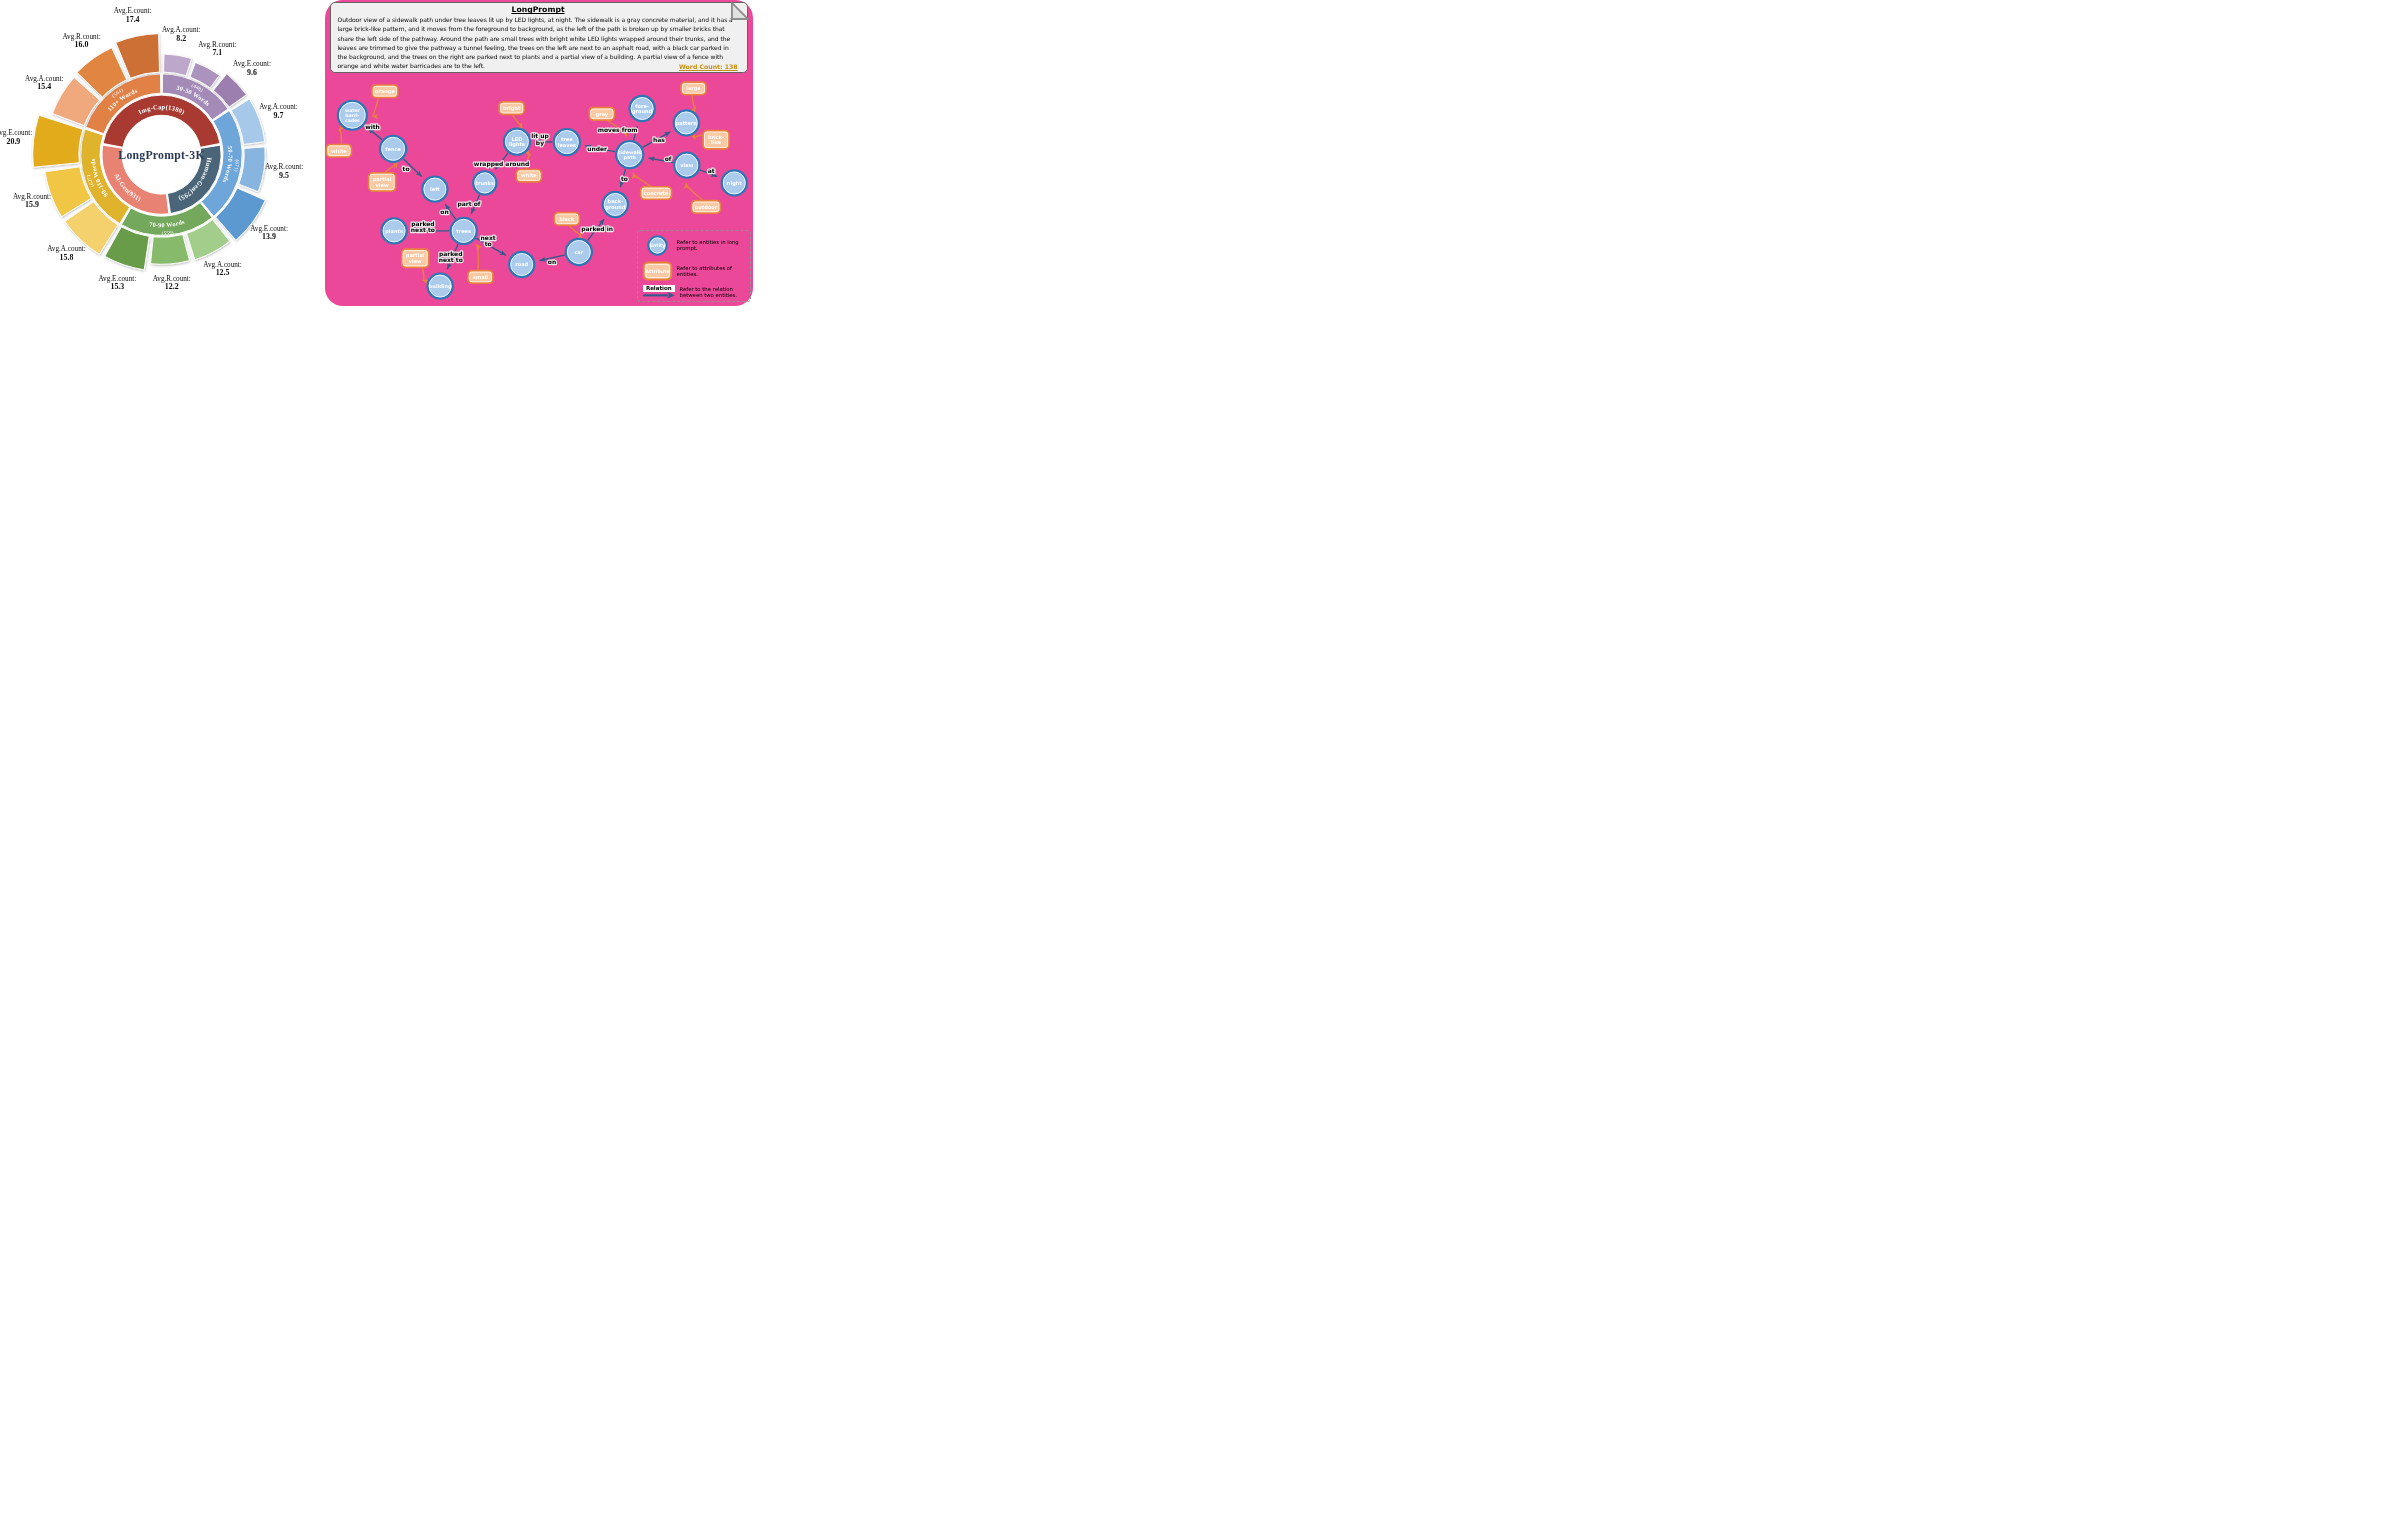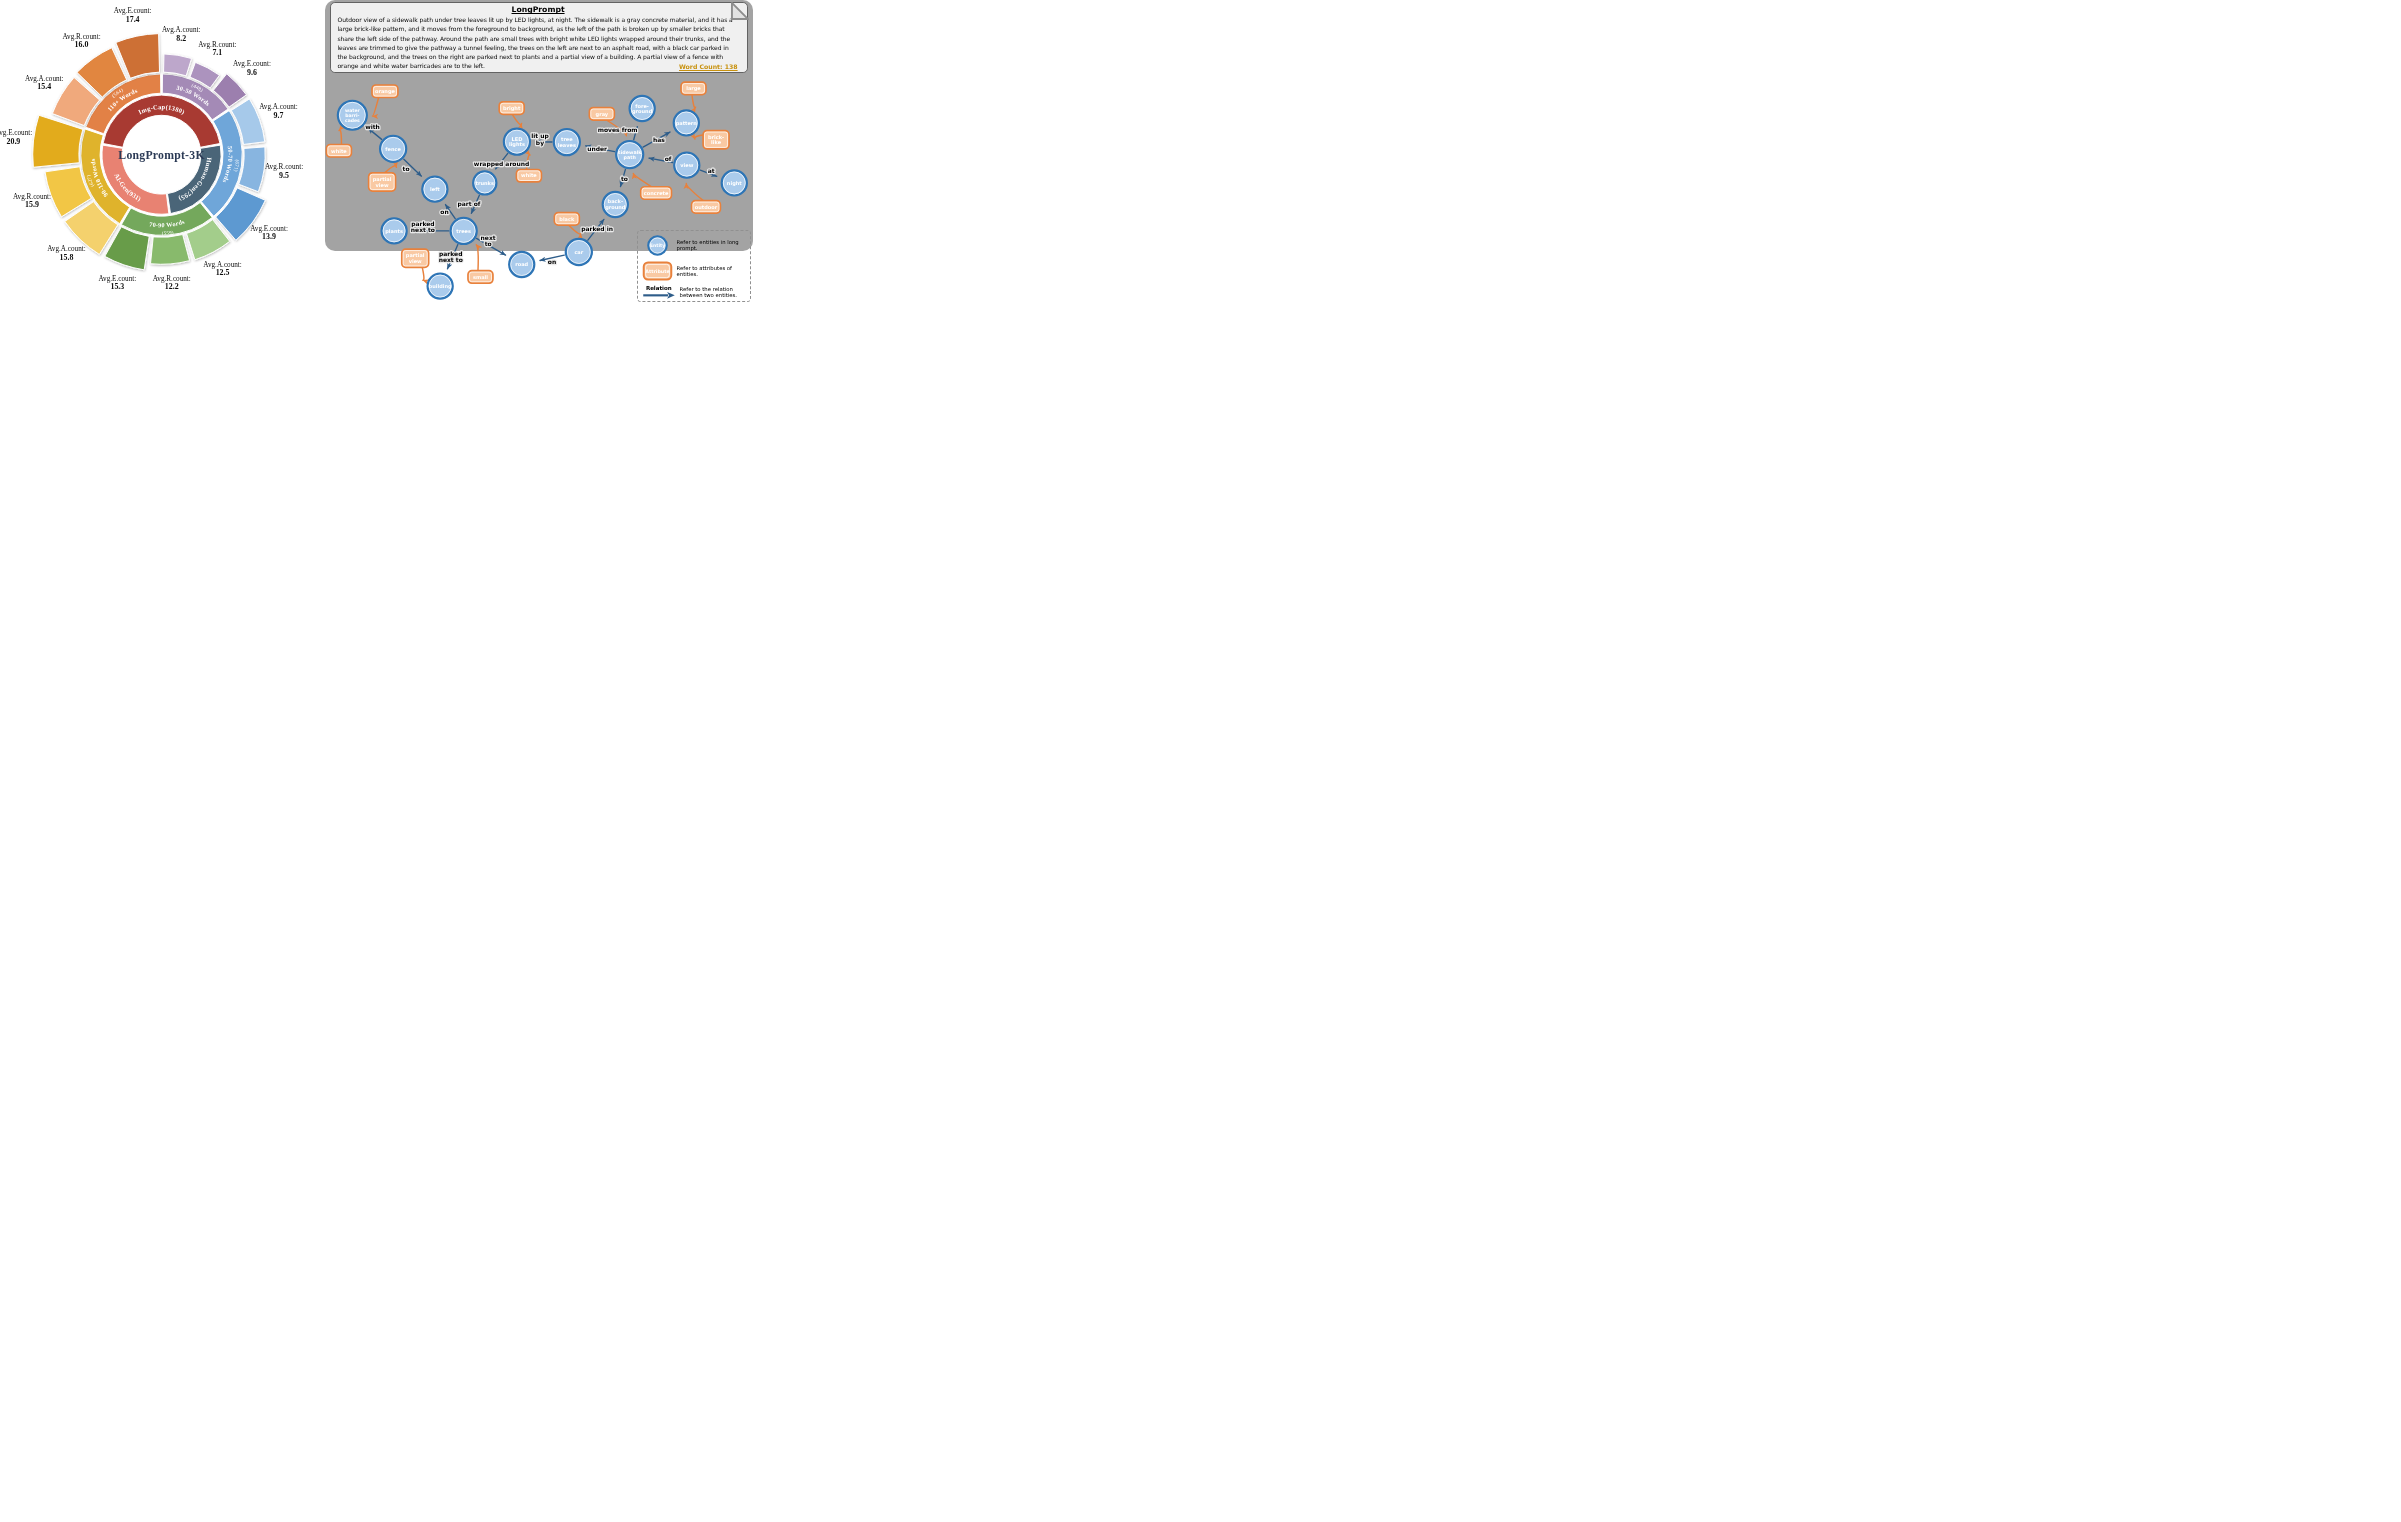--- a/index.html
+++ b/index.html
@@ -1,20 +1,20 @@
 <!DOCTYPE html>
 <html style="font-size:7.7px"><head>
 <meta charset="utf-8">
 <style>
   html,body{margin:0;padding:0;background:#fff;}
   #stage{position:relative;width:753px;height:306px;background:#fff;overflow:hidden;
          font-family:"DejaVu Sans",sans-serif;}
   #sunburst{position:absolute;left:0;top:0;}
-  .right-panel{position:absolute;left:325px;top:0;width:428px;height:251px;
-               background:#a3a3a3;border-radius:10px;}
+  .right-panel{position:absolute;left:325px;top:0;width:428px;height:306px;
+               background:#ec4899;border-radius:18px;}
   .prompt-box{position:absolute;left:4.8px;top:2.4px;right:4.8px;height:71px;
               background:#f0f0f0;border:1.9px solid #636363;border-radius:4.8px;
               padding:1.9px 8.6px 2.9px 6.7px;box-sizing:border-box;}
   .prompt-title{text-align:center;font-size:7.7px;font-weight:bold;color:#000;
                 text-decoration:underline;text-decoration-thickness:1px;margin:0 0 1px 0;
                 font-family:"DejaVu Sans",sans-serif;}
   .prompt-text{font-size:6px;line-height:1.52;color:#0a0a0a;letter-spacing:-0.05px;}
   .word-count{position:absolute;right:9.6px;bottom:2.9px;font-size:6.2px;font-weight:bold;
               color:#c8920f;text-decoration:underline;text-decoration-thickness:1px;}
   .fold{position:absolute;right:-1.9px;top:-1.9px;}

